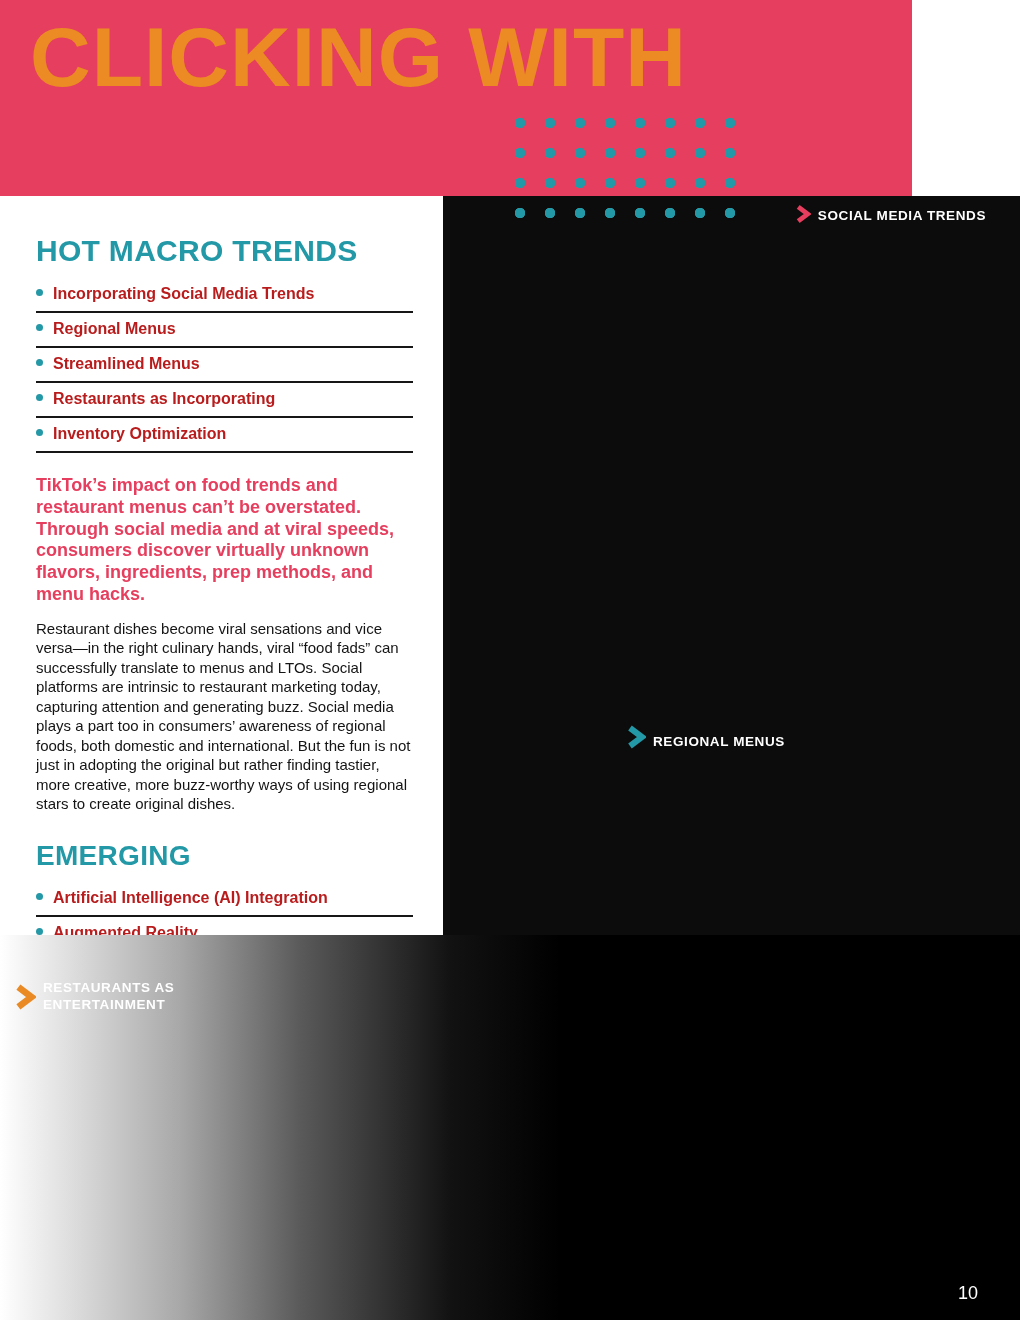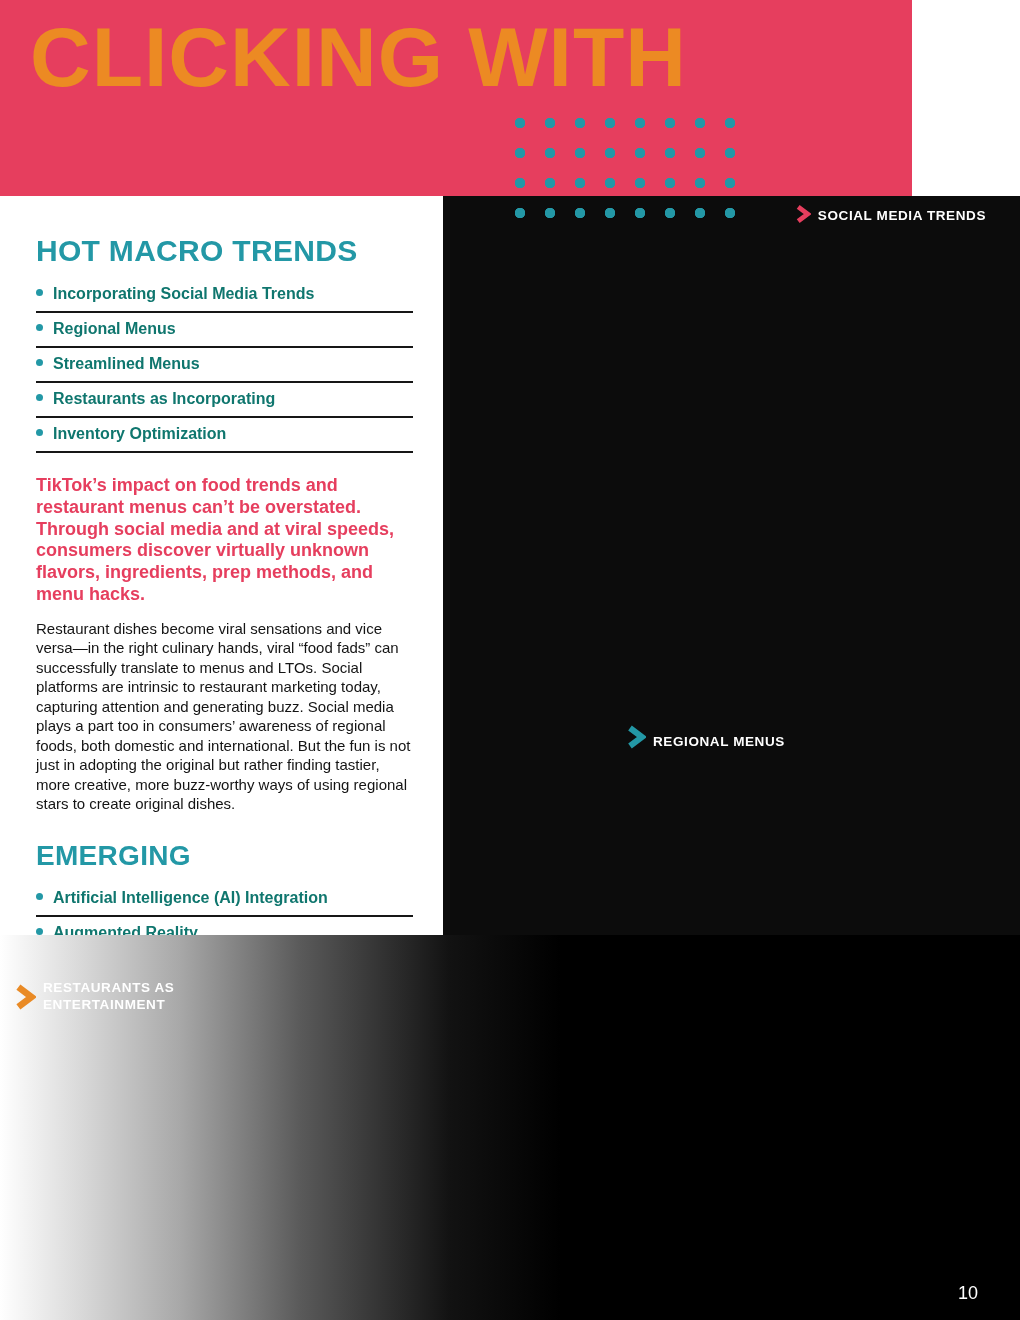--- a/index.html
+++ b/index.html
@@ -65,21 +65,21 @@
     list-style: none;
     margin: 0 0 6px 0;
     padding: 0;
   }
   .trend-list li {
     position: relative;
     padding: 7px 0 8px 17px;
     border-bottom: 2px solid #161616;
     font-size: 16px;
     font-weight: bold;
-    color: #0f766e;
+    color: #b91c1c;
   }
   .bullet {
     position: absolute;
     left: 0; top: 11px;
     width: 7px; height: 7px;
     border-radius: 50%;
     background: #2398a6;
   }
   .lede {
     margin: 22px 0 13px 0;

